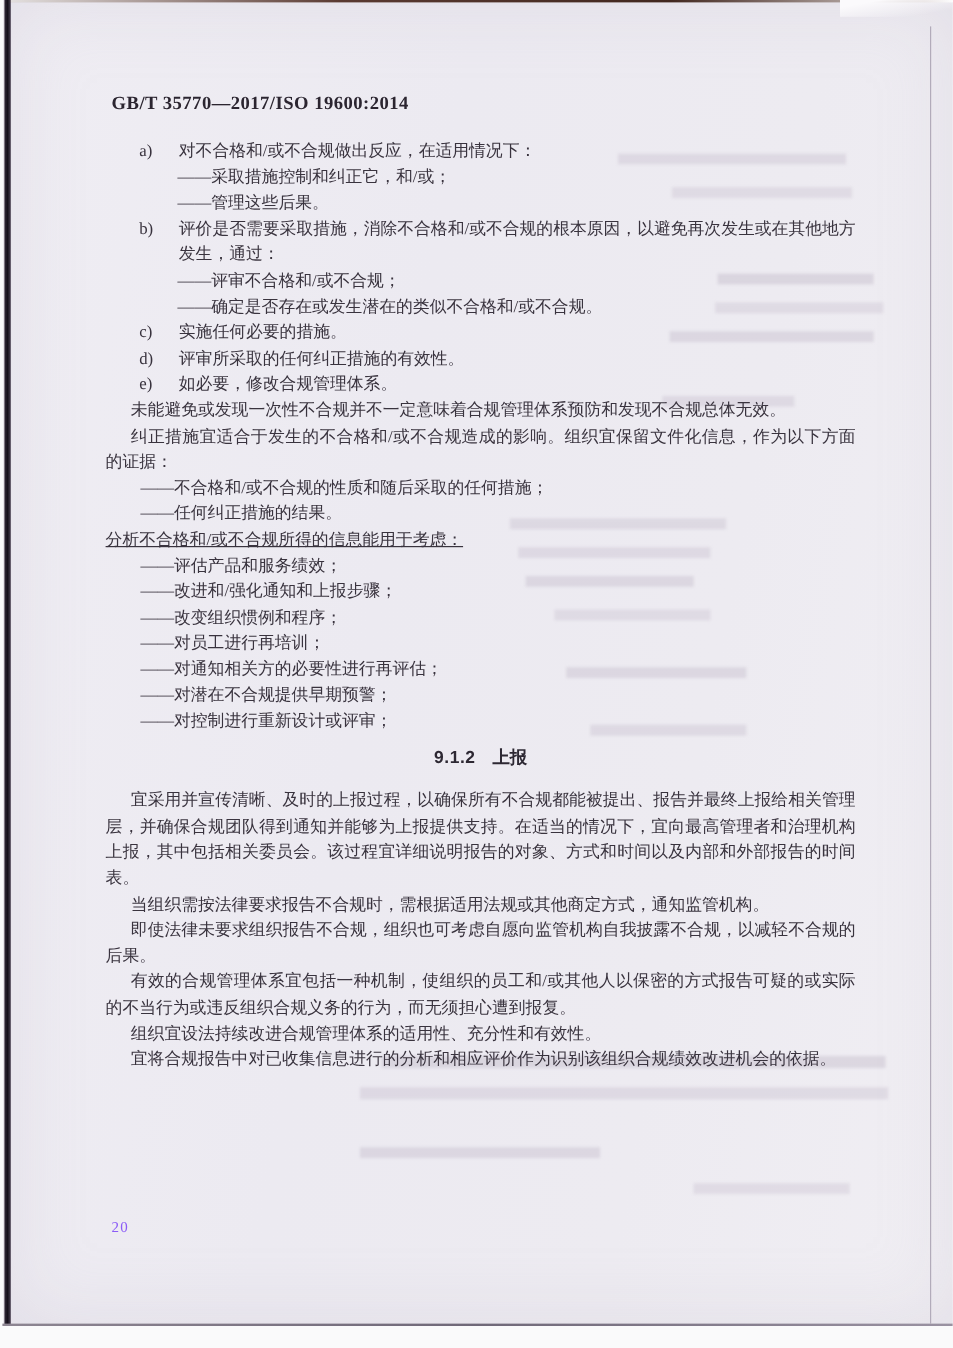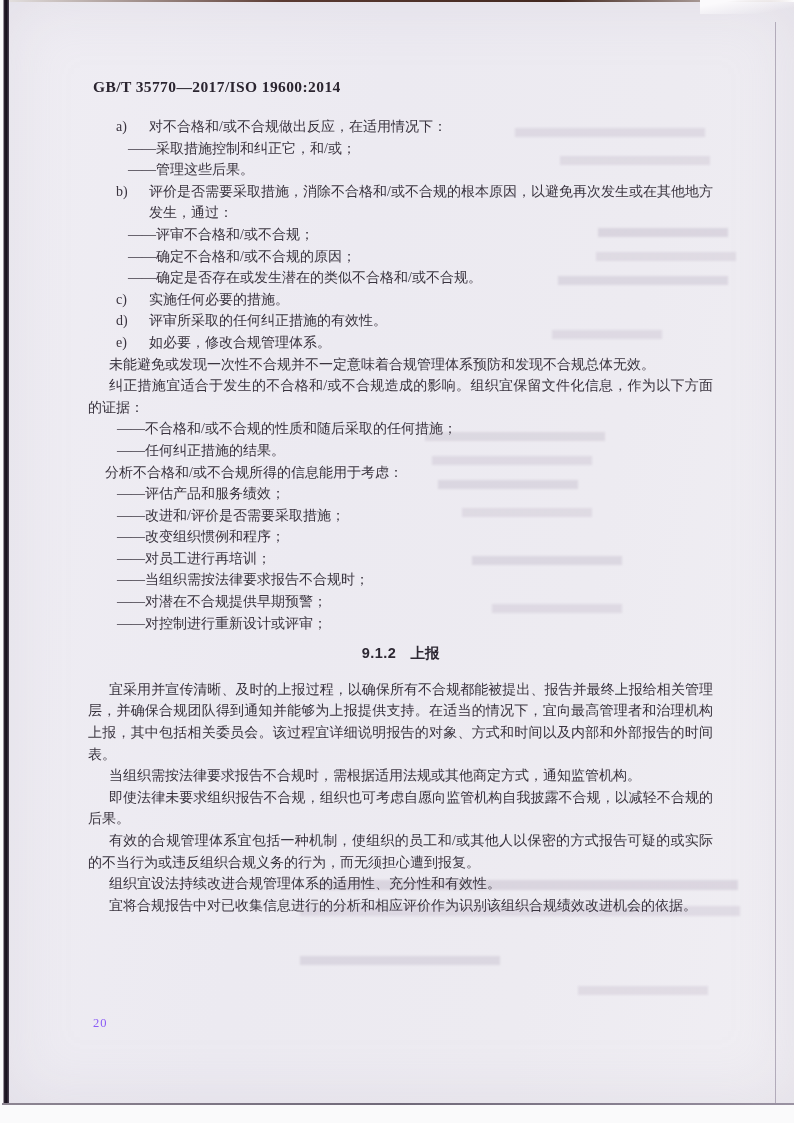--- a/index.html
+++ b/index.html
@@ -77,23 +77,23 @@
     letter-spacing:0.4px;
   }
   .content{
     position:absolute;left:88px;top:116px;width:625px;
     font-size:14px;line-height:21.6px;color:#39333e;
     text-align:justify;
   }
   .li{display:flex;margin-left:28px;}
   .li .lbl{flex:0 0 33px;}
   .li .txt{flex:1;text-align:justify;}
-  .dash1{margin-left:40px;}
+  .dash1{margin-left:60px;}
   .dash2{margin-left:29px;}
-  .lead{margin-left:17px;}
+  .lead{text-decoration:underline;}
   .para{text-indent:21px;}
   .h3{
     font-family:"Liberation Sans", sans-serif;
     font-weight:700;font-size:14.5px;color:#2d2833;
     margin:9px 0 14px 0;text-align:center;
   }
   .h3 .hnum{margin-right:14px;letter-spacing:0.5px;}
   .page-num{
     position:absolute;left:93px;top:1016px;
     font-size:12.5px;color:#8b5cf6;letter-spacing:1px;
@@ -120,21 +120,20 @@
       <span class="txt">对不合格和/或不合规做出反应，在适用情况下：</span>
     </div>
     <div class="dash1">——采取措施控制和纠正它，和/或；</div>
     <div class="dash1">——管理这些后果。</div>
 
     <div class="li">
       <span class="lbl">b)</span>
       <span class="txt">评价是否需要采取措施，消除不合格和/或不合规的根本原因，以避免再次发生或在其他地方发生，通过：</span>
     </div>
     <div class="dash1">——评审不合格和/或不合规；</div>
-    <div class="dash1">——确定不合格和/或不合规的原因；</div>
     <div class="dash1">——确定是否存在或发生潜在的类似不合格和/或不合规。</div>
 
     <div class="li">
       <span class="lbl">c)</span>
       <span class="txt">实施任何必要的措施。</span>
     </div>
     <div class="li">
       <span class="lbl">d)</span>
       <span class="txt">评审所采取的任何纠正措施的有效性。</span>
     </div>
@@ -145,24 +144,24 @@
 
     <div class="para">未能避免或发现一次性不合规并不一定意味着合规管理体系预防和发现不合规总体无效。</div>
     <div class="para">纠正措施宜适合于发生的不合格和/或不合规造成的影响。组织宜保留文件化信息，作为以下方面的证据：</div>
 
     <div class="dash2">——不合格和/或不合规的性质和随后采取的任何措施；</div>
     <div class="dash2">——任何纠正措施的结果。</div>
 
     <div class="lead">分析不合格和/或不合规所得的信息能用于考虑：</div>
 
     <div class="dash2">——评估产品和服务绩效；</div>
-    <div class="dash2">——改进和/评价是否需要采取措施；</div>
+    <div class="dash2">——改进和/强化通知和上报步骤；</div>
     <div class="dash2">——改变组织惯例和程序；</div>
     <div class="dash2">——对员工进行再培训；</div>
-    <div class="dash2">——当组织需按法律要求报告不合规时；</div>
+    <div class="dash2">——对通知相关方的必要性进行再评估；</div>
     <div class="dash2">——对潜在不合规提供早期预警；</div>
     <div class="dash2">——对控制进行重新设计或评审；</div>
 
     <div class="h3">
       <span class="hnum">9.1.2</span><span class="htitle">上报</span>
     </div>
 
     <div class="para">宜采用并宣传清晰、及时的上报过程，以确保所有不合规都能被提出、报告并最终上报给相关管理层，并确保合规团队得到通知并能够为上报提供支持。在适当的情况下，宜向最高管理者和治理机构上报，其中包括相关委员会。该过程宜详细说明报告的对象、方式和时间以及内部和外部报告的时间表。</div>
     <div class="para">当组织需按法律要求报告不合规时，需根据适用法规或其他商定方式，通知监管机构。</div>
     <div class="para">即使法律未要求组织报告不合规，组织也可考虑自愿向监管机构自我披露不合规，以减轻不合规的后果。</div>

